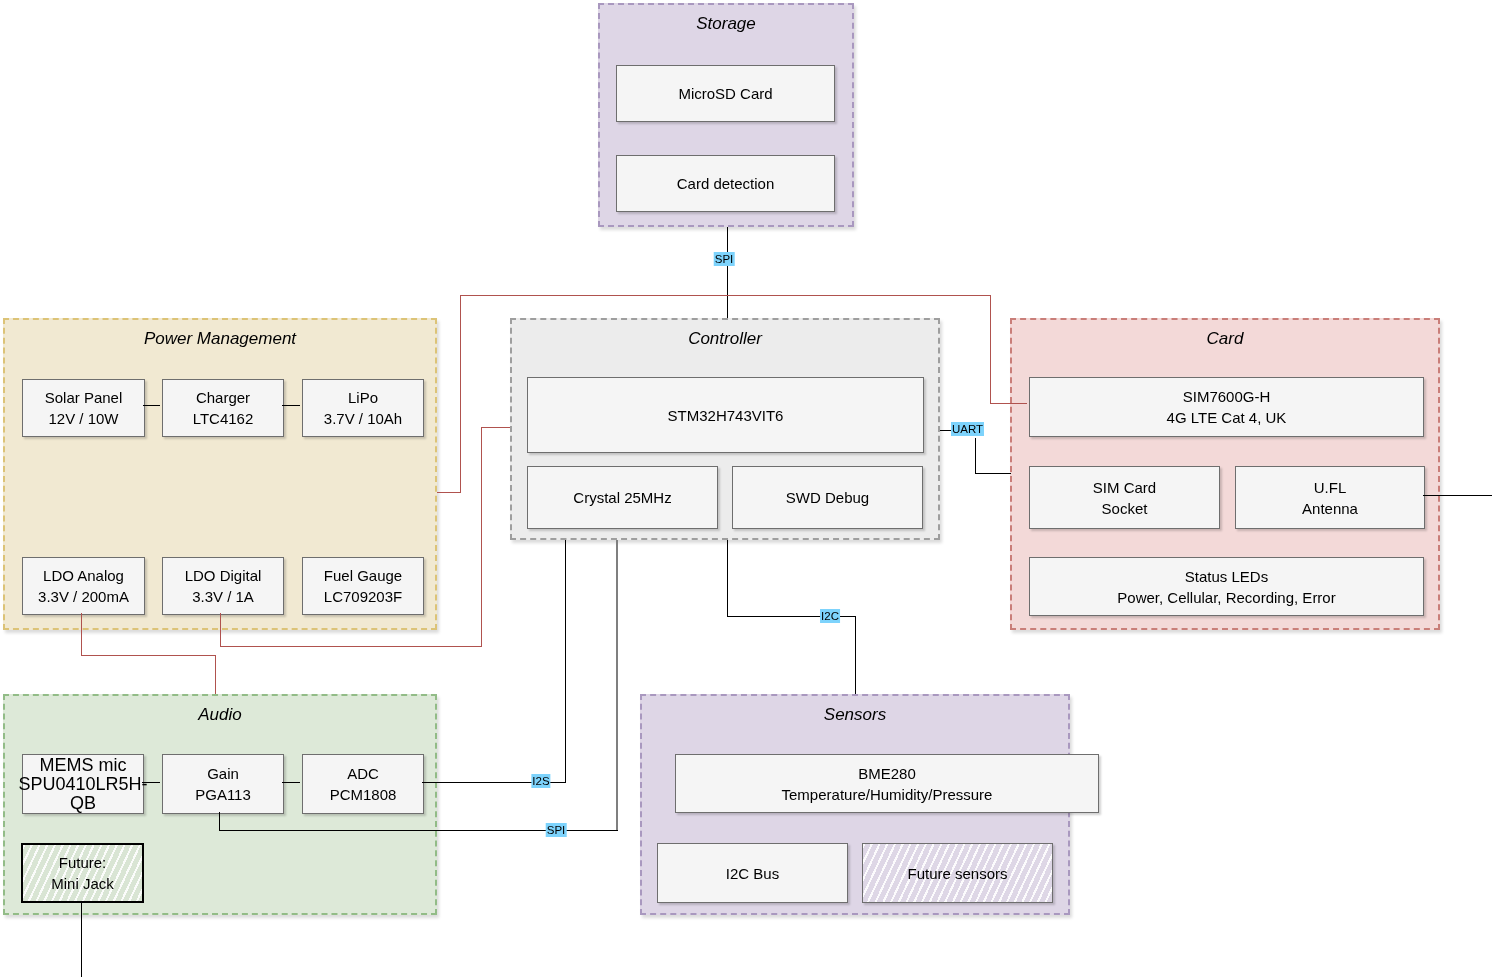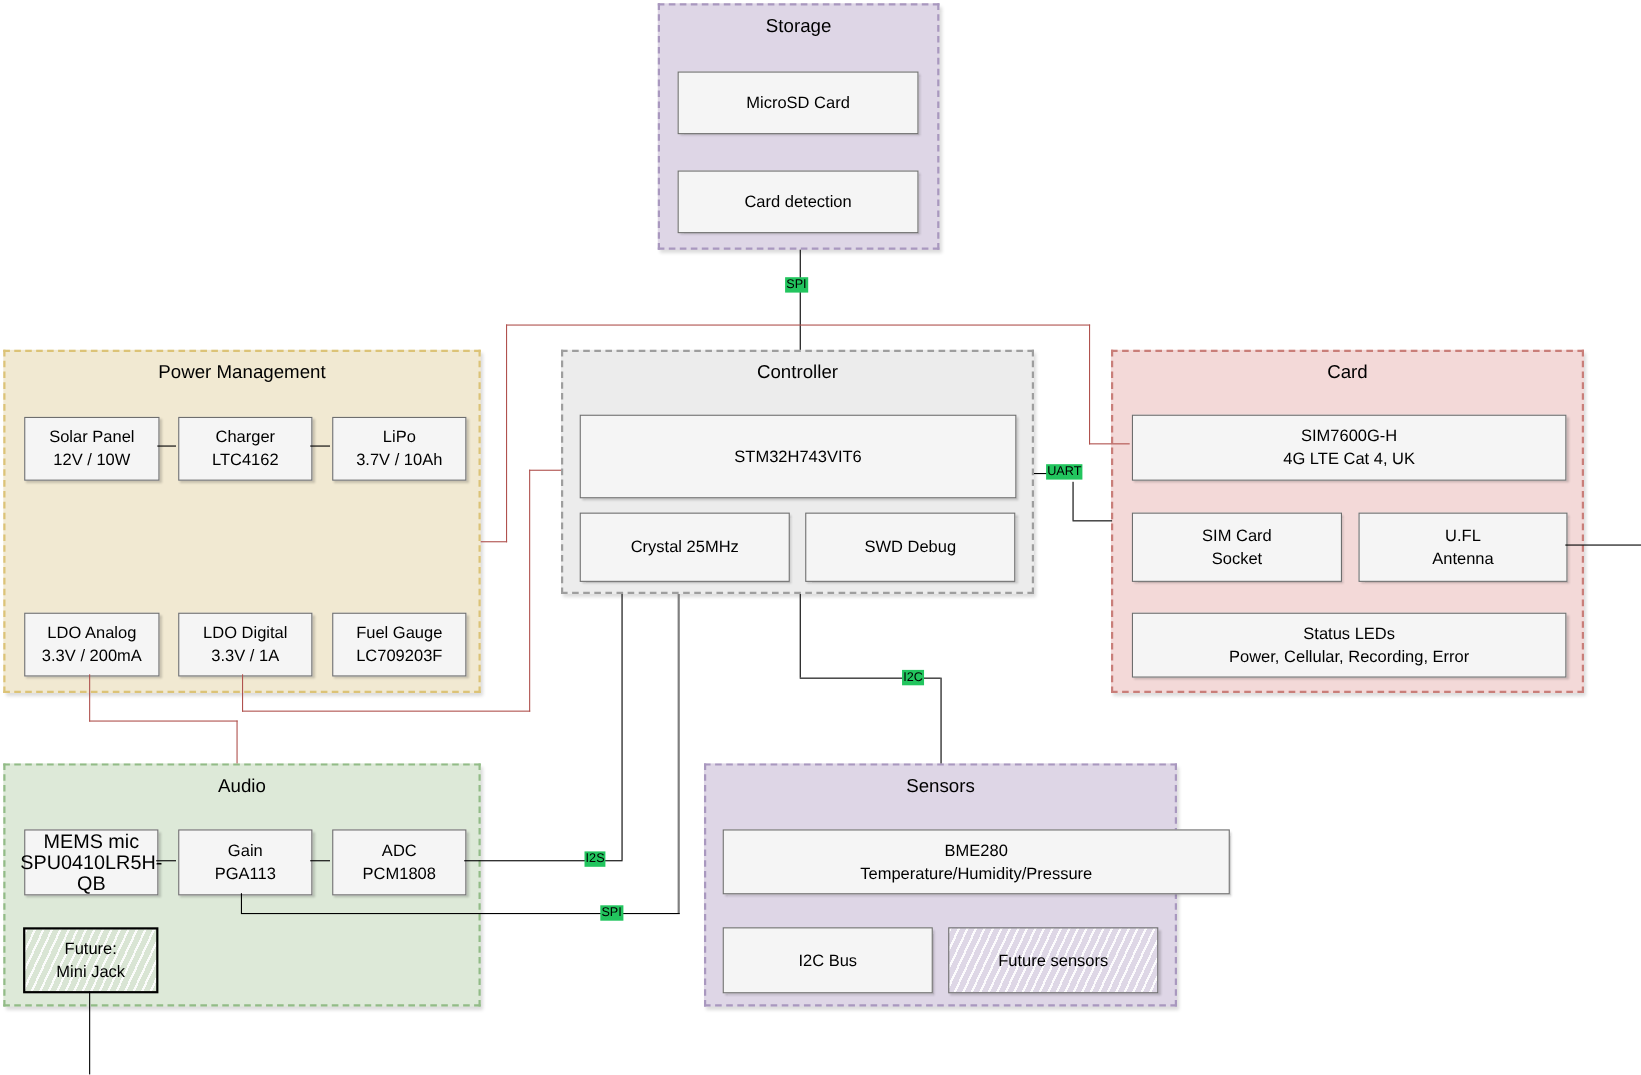--- a/index.html
+++ b/index.html
@@ -21,20 +21,21 @@
   .group--storage  {background:var(--storage-fill,#ded6e6); border-color:var(--storage-stroke,#a998bf);}
   .group--power    {background:var(--power-fill,#f1e9d2);   border-color:var(--power-stroke,#dcc377);}
   .group--controller{background:var(--controller-fill,#ececec); border-color:var(--controller-stroke,#9e9e9e);}
   .group--comms    {background:var(--comms-fill,#f3d9d8);   border-color:var(--comms-stroke,#c97e79);}
   .group--audio    {background:var(--audio-fill,#dde9d8);   border-color:var(--audio-stroke,#92bc87);}
   .group--sensors  {background:var(--sensors-fill,#ded6e6); border-color:var(--sensors-stroke,#a998bf);}
   .gtitle{
     position:absolute;left:0;right:0;top:9px;
     margin:0;font-size:17px;font-weight:400;text-align:center;
     white-space:pre-line;
+    font-style:italic;
   }
   
   .box{
     position:absolute;box-sizing:border-box;
     background:var(--box-fill,#f5f5f5);
     border:1px solid var(--box-stroke,#6e6e6e);
     box-shadow:2px 2px 2px rgba(0,0,0,0.18);
     display:flex;align-items:center;justify-content:center;
     text-align:center;font-size:15px;line-height:21px;
     white-space:pre-line;
@@ -50,21 +51,21 @@
     background-image:repeating-linear-gradient(115deg,rgba(255,255,255,0.9) 0px,rgba(255,255,255,0.9) 2px,rgba(255,255,255,0) 2px,rgba(255,255,255,0) 7px);
   }
   
   .wire{position:absolute;background:var(--wire-black,#000);z-index:5;}
   .wire--power{background:var(--wire-power,#b0524e);}
   .wire--gray{background:var(--wire-gray,#7f7f7f);}
   
   .buslabel{
     position:absolute;z-index:6;
     font-size:11.5px;line-height:14px;
-    background:#22c55e;padding:0 1px;
+    background:#7dd3fc;padding:0 1px;
     transform:translateX(-50%);
     white-space:nowrap;
   }
   .buslabel--left{transform:none;}
 </style>
 </head>
 <body>
 
 <div class="page">
 
@@ -117,21 +118,21 @@
     <div class="box" style="left:157px;top:58px;width:122px;height:60px">Gain
 PGA113</div>
     <div class="box" style="left:297px;top:58px;width:122px;height:60px">ADC
 PCM1808</div>
     <div class="box box--hatch-green" style="left:16px;top:147px;width:123px;height:60px">Future:
 Mini Jack</div>
   </section>
 
   <section class="group group--sensors" style="left:640px;top:694px;width:430px;height:221px">
     <h2 class="gtitle">Sensors</h2>
-    <div class="box" style="left:15px;top:58px;width:461px;height:59px">BME280
+    <div class="box" style="left:33px;top:58px;width:424px;height:59px">BME280
 Temperature/Humidity/Pressure</div>
     <div class="box" style="left:15px;top:147px;width:191px;height:60px">I2C Bus</div>
     <div class="box box--hatch-purple" style="left:220px;top:147px;width:191px;height:60px">Future sensors</div>
   </section>
 
   <div class="wire" style="left:727px;top:227px;width:1px;height:91px"></div>
   <div class="wire" style="left:143px;top:405px;width:17px;height:1px"></div>
   <div class="wire" style="left:282px;top:405px;width:18px;height:1px"></div>
   <div class="wire" style="left:142px;top:782px;width:18px;height:1px"></div>
   <div class="wire" style="left:282px;top:782px;width:18px;height:1px"></div>

